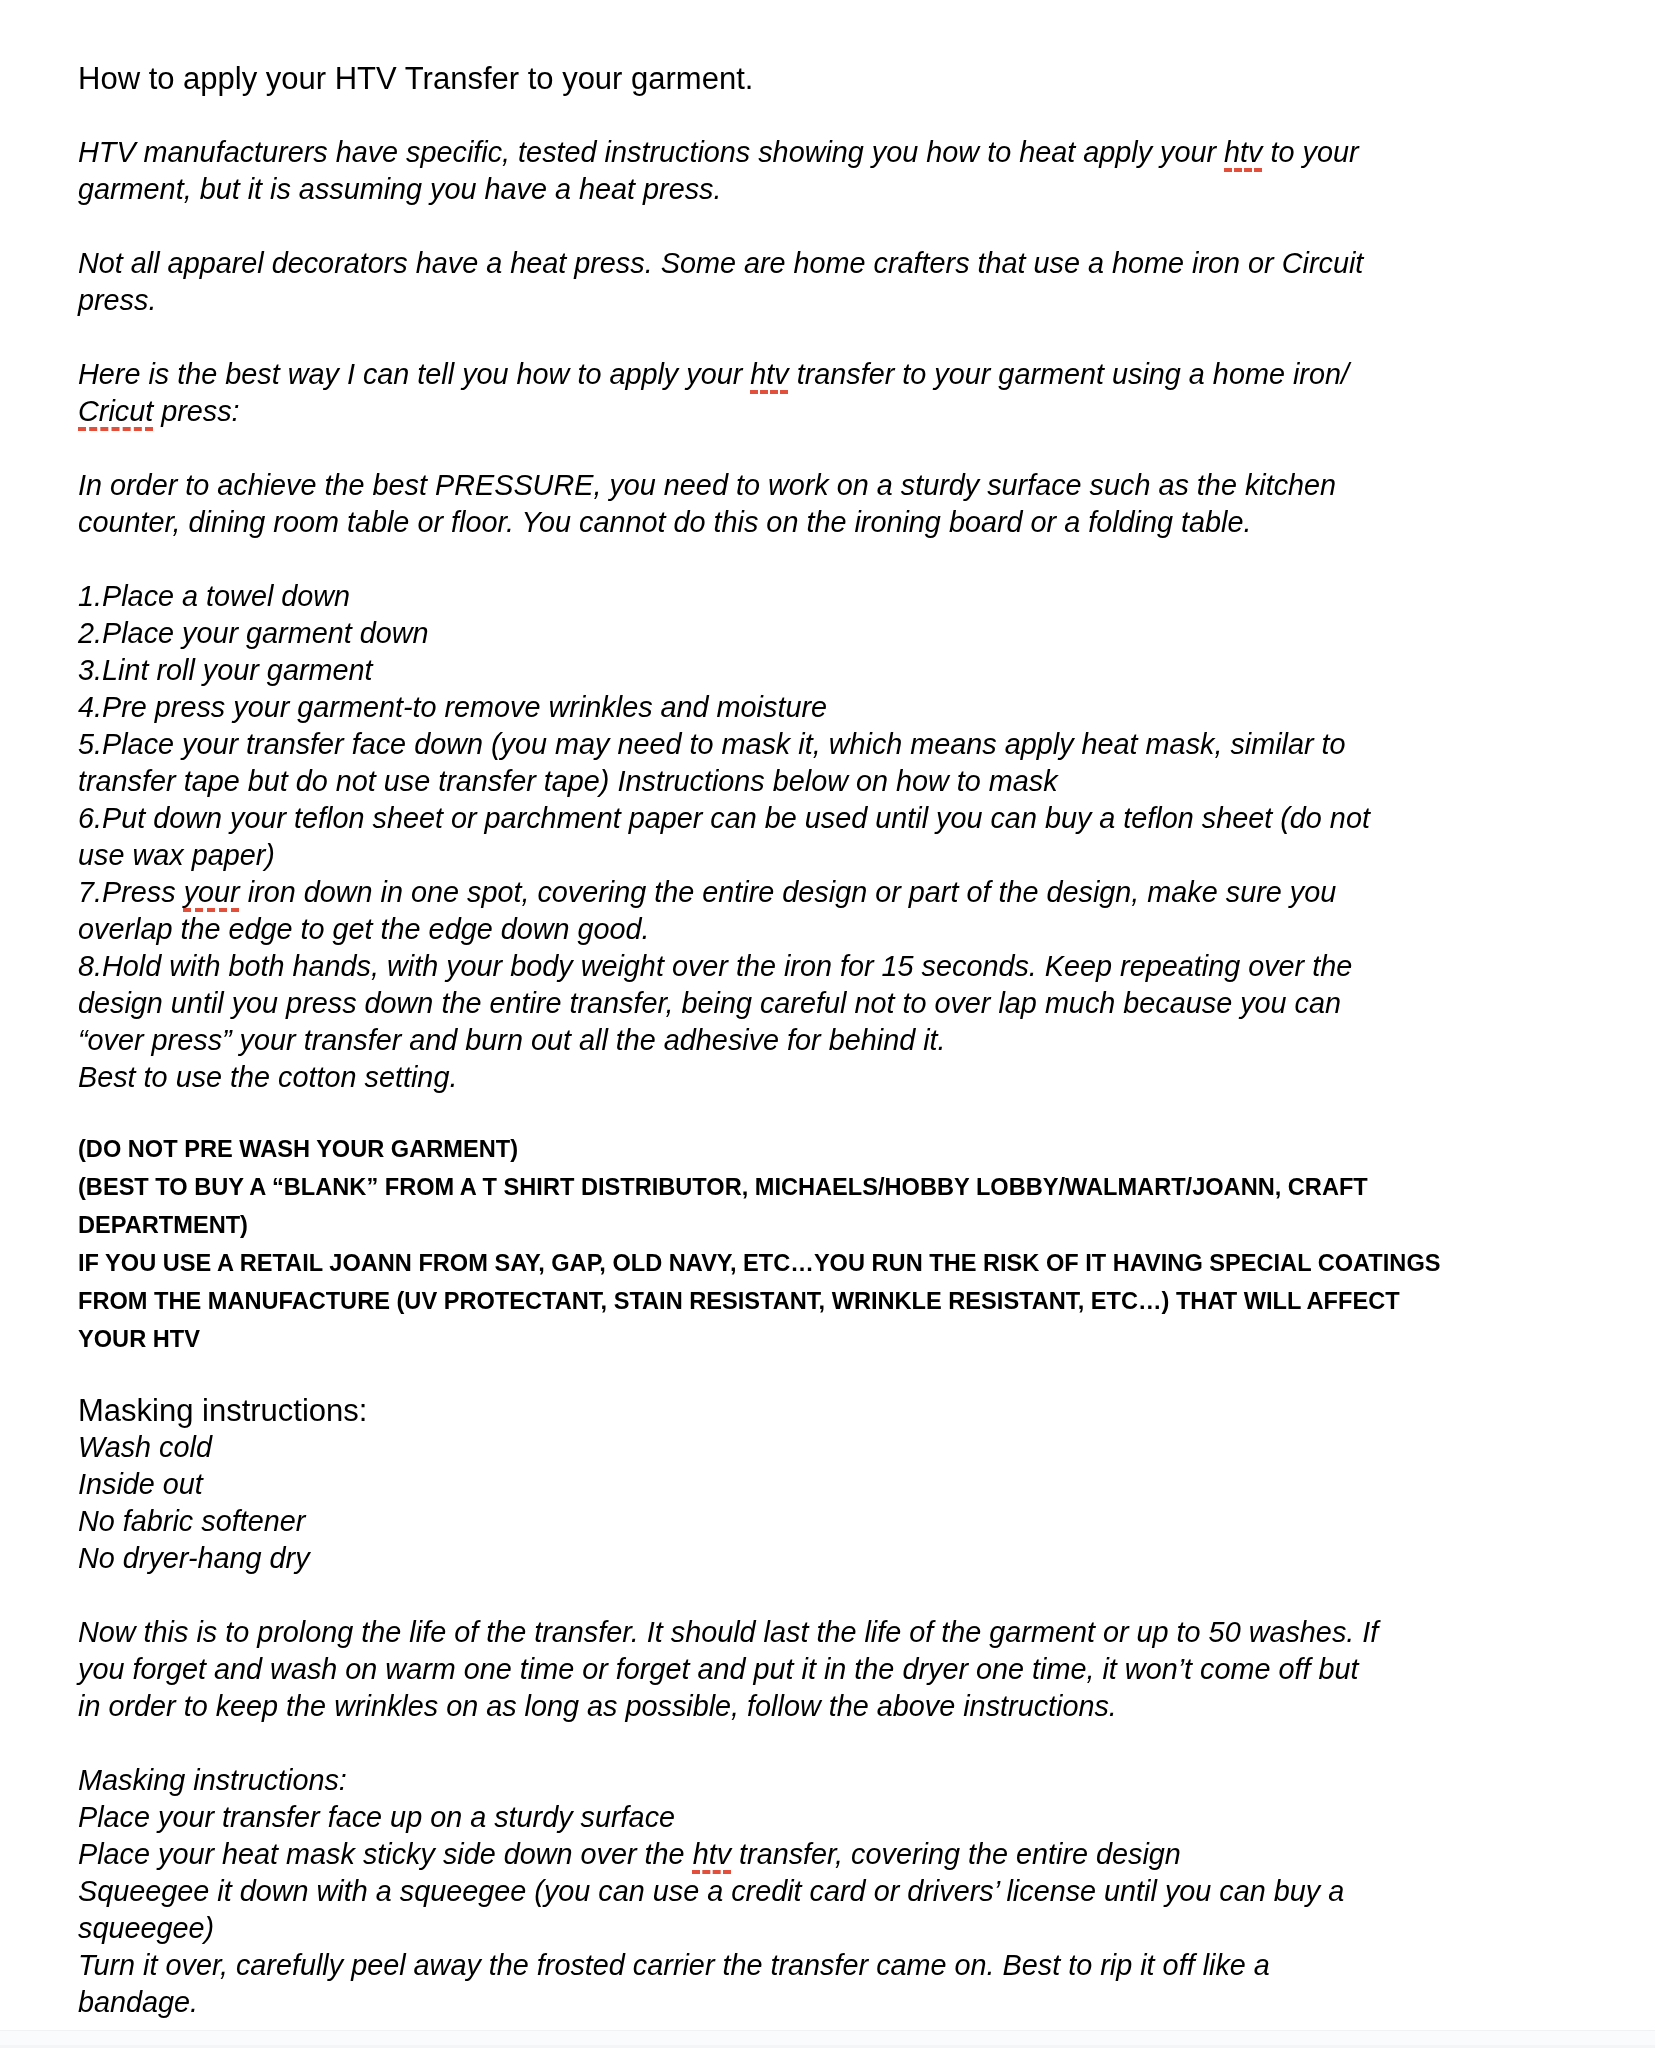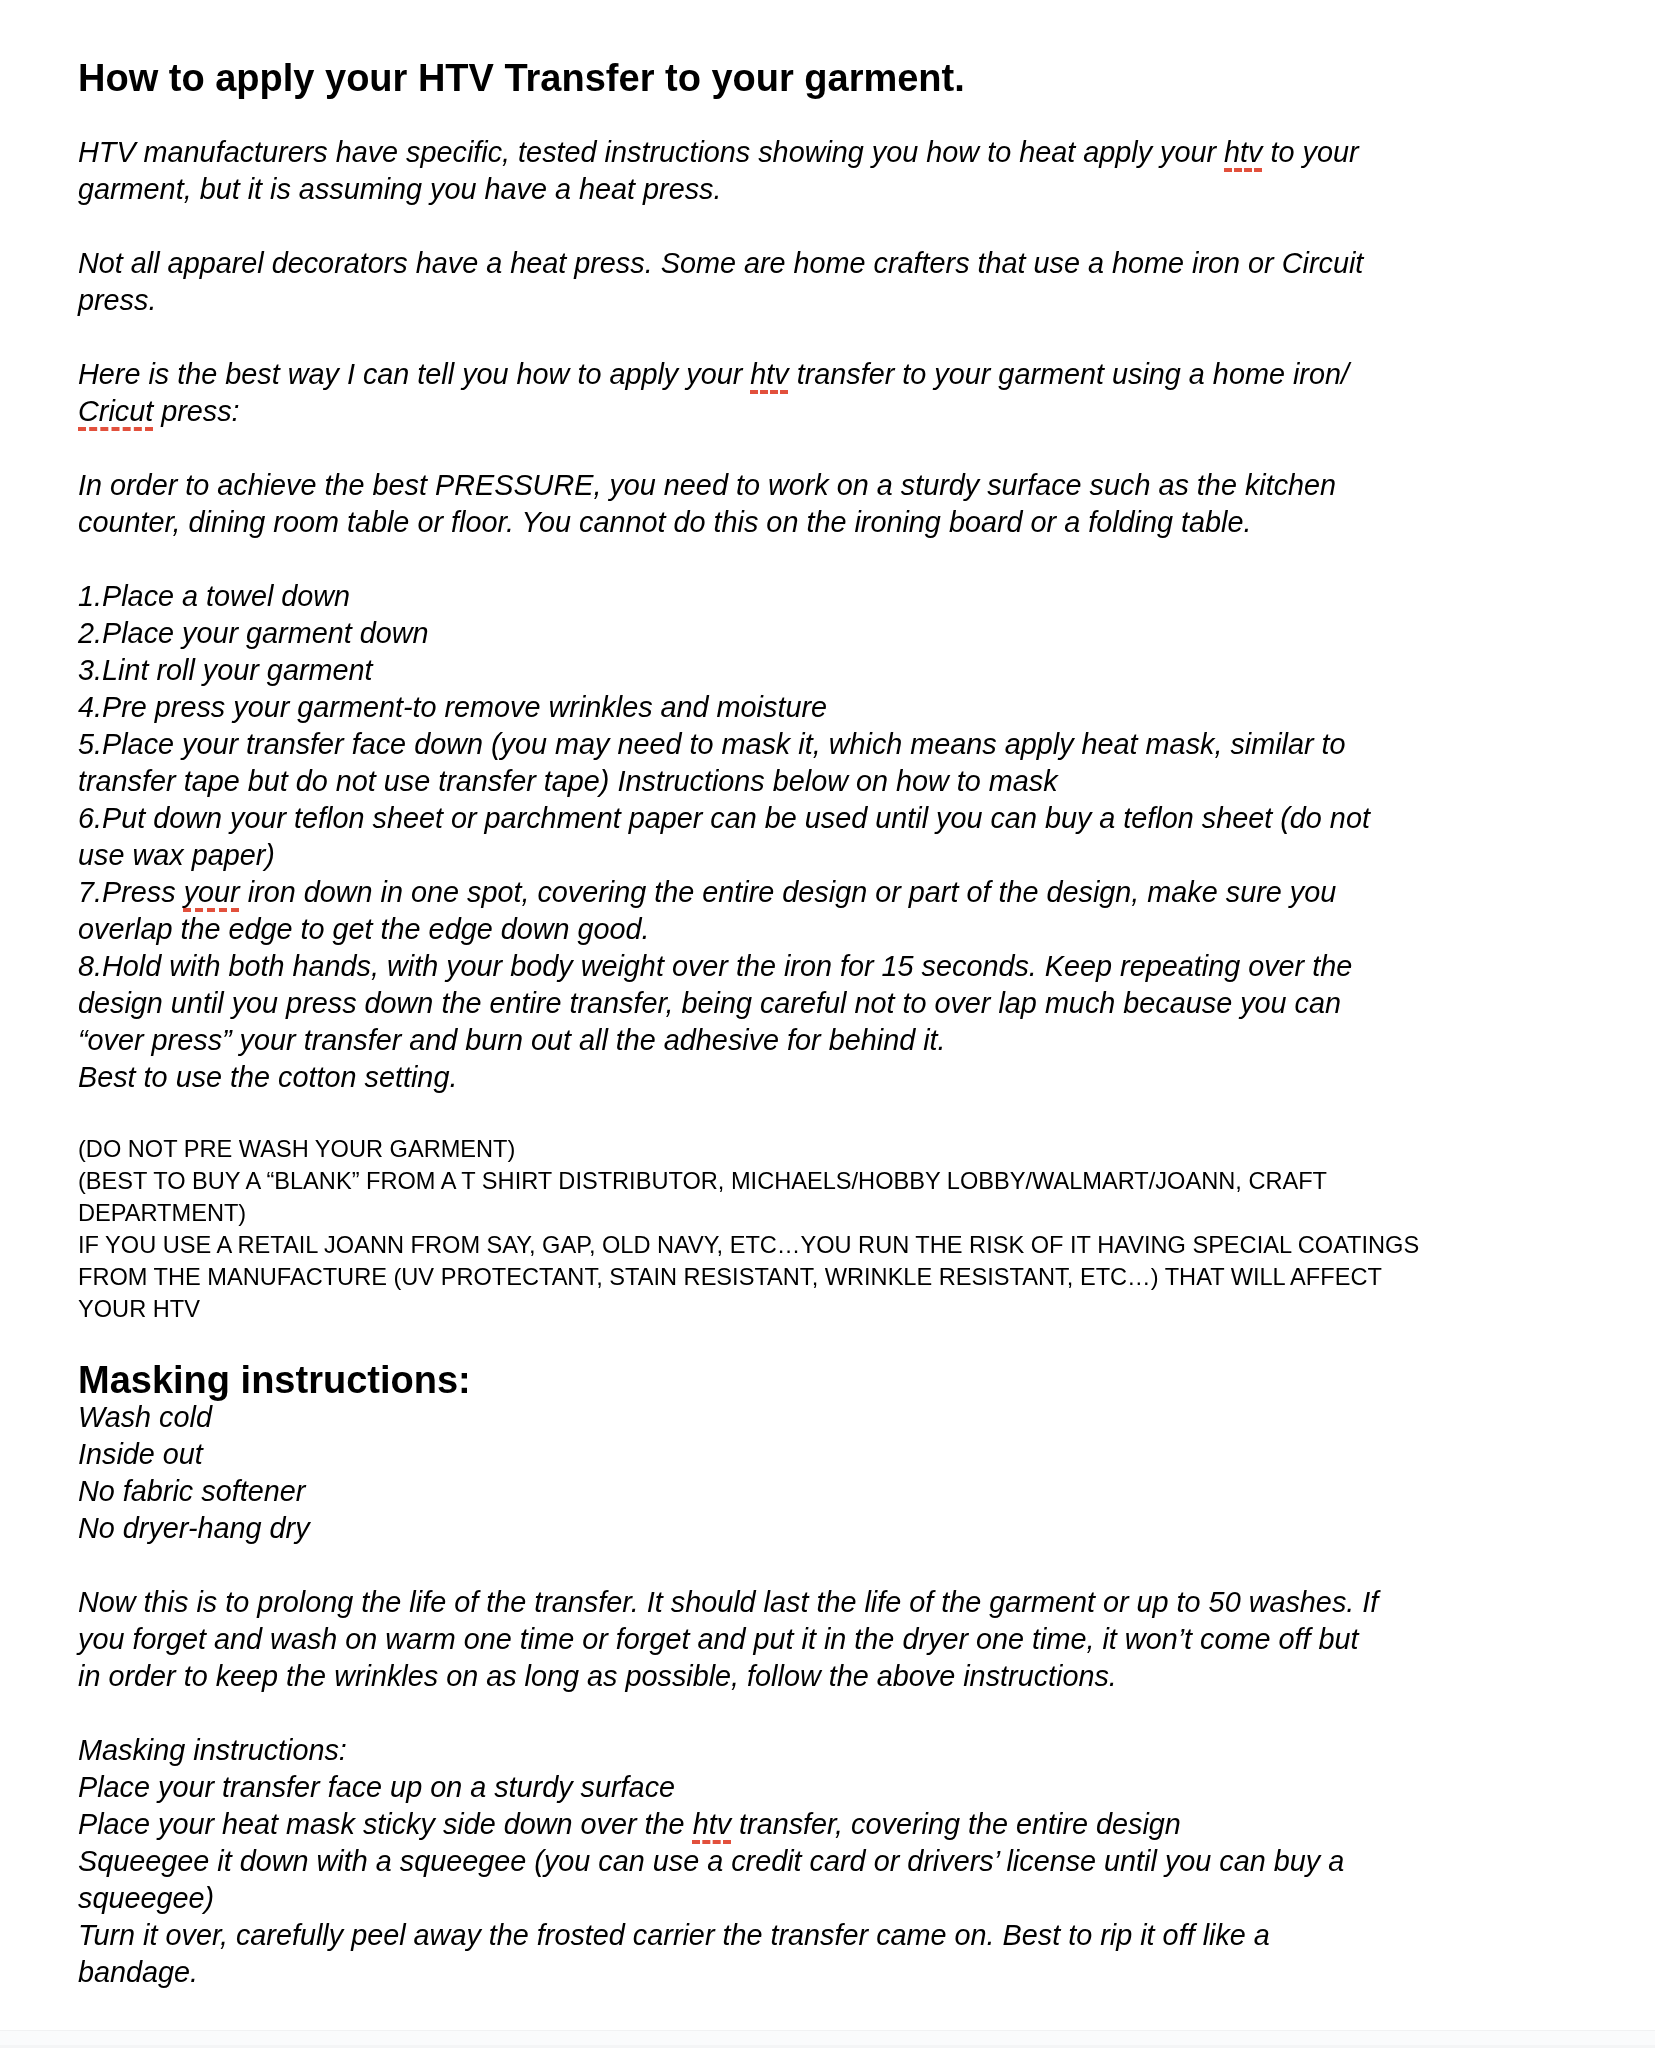--- a/index.html
+++ b/index.html
@@ -16,36 +16,37 @@
     position: relative;
     box-sizing: border-box;
     width: 1655px;
     height: 2048px;
     padding: 60px 60px 0 78px;
   }
   .block { margin: 0 0 37px 0; }
   .line { white-space: pre; }
   .title .line,
   .heading .line {
-    font-weight: 700;
-    font-size: 38px;
+    font-weight: 400;
+    font-size: 31px;
     line-height: 37px;
   }
   .heading { margin-bottom: 0; }
   .paragraph .line {
     font-size: 28.8px;
     line-height: 37px;
     font-weight: 400;
     font-style: italic;
   }
   .tips { margin-top: 5px; }
   .tips .line {
     font-size: 23.6px;
     line-height: 32px;
-    font-weight: 400;
+    font-weight: 700;
+    margin-top: 6px;
   }
   .misspell {
     text-decoration-line: underline;
     text-decoration-style: dashed;
     text-decoration-thickness: 3.5px;
     text-decoration-color: #e2503c;
     text-underline-offset: 6px;
   }
   .bottom-strip {
     position: absolute;

